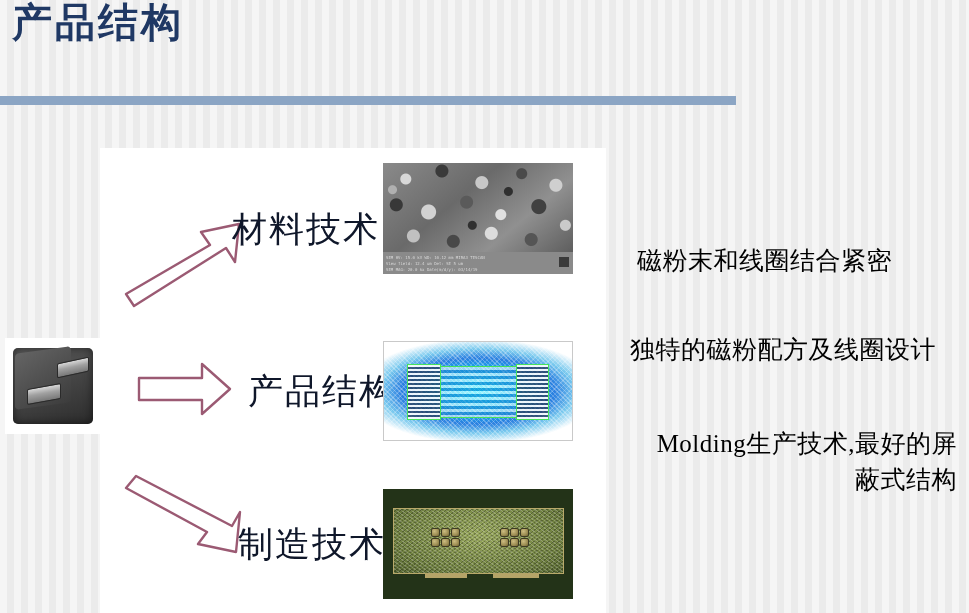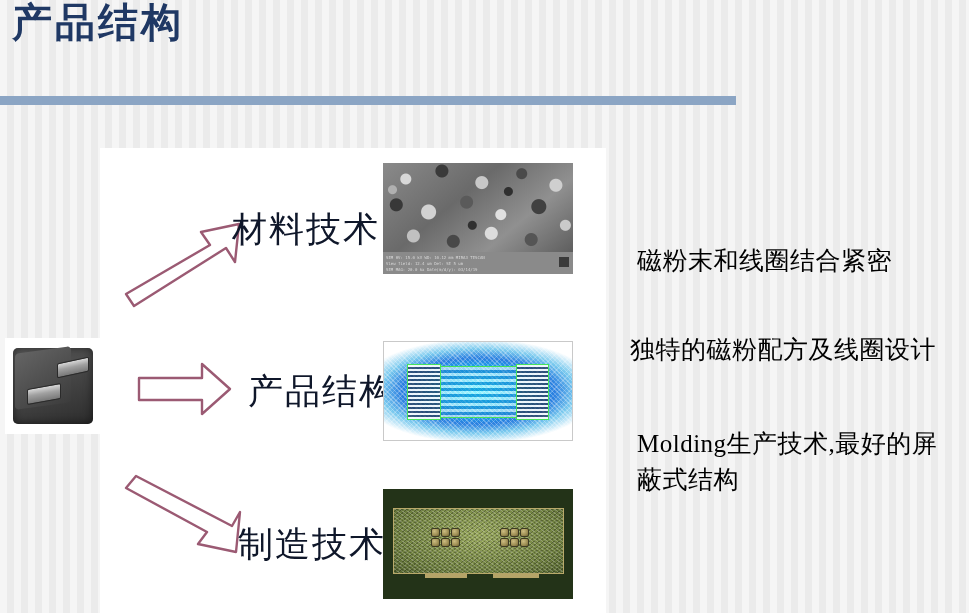--- a/index.html
+++ b/index.html
@@ -243,21 +243,21 @@
   .bullet-text {
     position: absolute;
     font-family: "Liberation Serif", "DejaVu Serif", serif;
     font-size: 25px;
     color: #000000;
     line-height: 1.45;
     letter-spacing: 0.5px;
   }
   #bullet-1 { left: 637px; top: 243px; width: 330px; }
   #bullet-2 { left: 630px; top: 332px; width: 340px; font-family: Liberation Serif, serif; }
-  #bullet-3 { left: 637px; top: 426px; width: 320px; }
+  #bullet-3 { left: 637px; top: 426px; width: 320px; text-align: right; }
 
   
   .inductor-body {
     position: absolute;
     left: 8px; top: 10px;
     width: 80px; height: 76px;
     background: linear-gradient(160deg, #5a5a5a 0%, #4a4a4a 38%, #3a3a3a 72%, #2c2c2c 100%);
     border-radius: 5px;
     box-shadow: inset 0 0 10px rgba(0,0,0,.55);
   }

